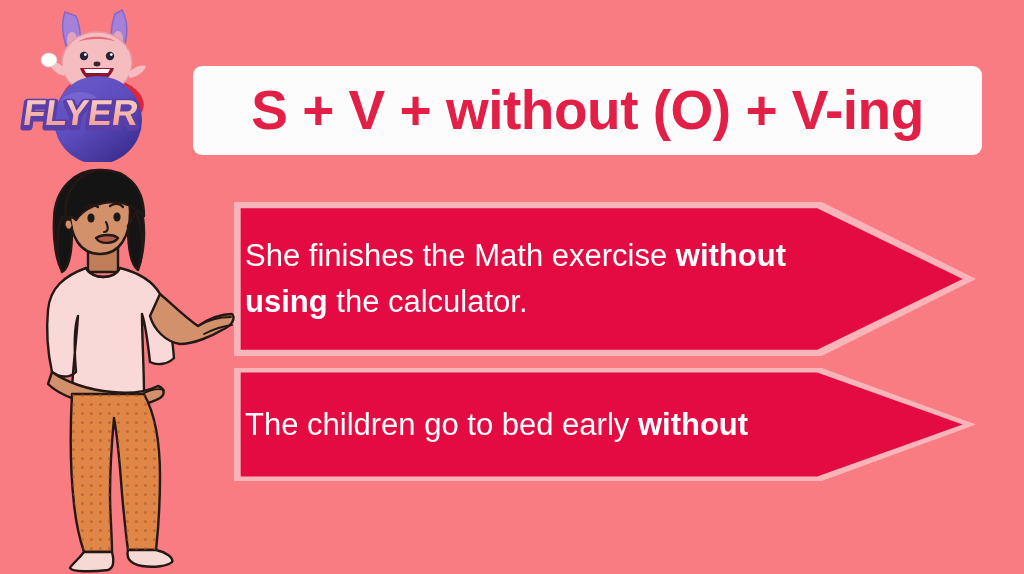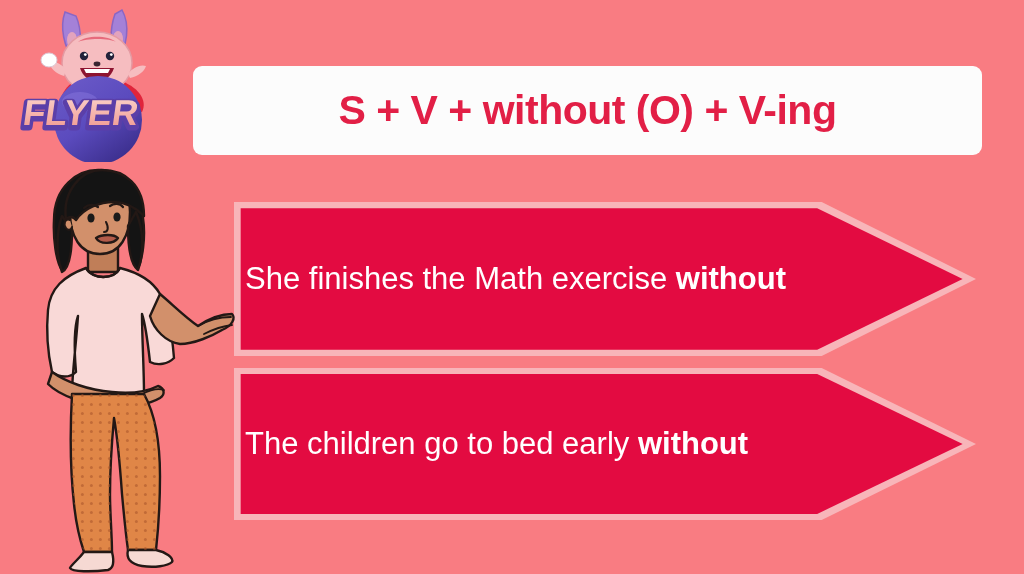--- a/index.html
+++ b/index.html
@@ -27,35 +27,35 @@
     position:absolute;
     left:193px; top:66px;
     width:789px; height:89px;
     background:#FCFCFC;
     border-radius:9px;
     display:flex; align-items:center; justify-content:center;
   }
   #title-text {
     color:#E21F46;
     font-weight:bold;
-    font-size:41px;
+    font-size:55px;
     letter-spacing:-0.5px;
     line-height:1;
     white-space:nowrap;
     font-family:"Liberation Sans", sans-serif;
   }
 
   
   .arrow-wrap {
     position:absolute;
     left:234px;
     width:742px;
   }
   .arrow-wrap.first { top:202px; height:154px; }
-  .arrow-wrap.second { top:368px; height:152px; }
+  .arrow-wrap.second { top:368px; height:113px; }
 
   .arrow-outline, .arrow-fill {
     position:absolute; left:0; top:0;
     width:100%; height:100%;
   }
   .arrow-outline {
     background:#F8B5B9;
     clip-path: polygon(0% 0%, 79.2% 0%, 100% 50%, 79.2% 100%, 0% 100%);
   }
   .arrow-fill {
@@ -152,20 +152,23 @@
     <div id="title-text">S + V + without (O) + V-ing</div>
   </div>
 
   <div class="arrow-wrap first">
     <div class="arrow-outline"></div>
     <div class="arrow-fill"></div>
     <div class="arrow-text">
       <div class="arrow-line">
         <span>She finishes the Math exercise </span><b>without</b>
       </div>
+      <div class="arrow-line">
+        <b>using</b><span> the calculator.</span>
+      </div>
     </div>
   </div>
 
   <div class="arrow-wrap second">
     <div class="arrow-outline"></div>
     <div class="arrow-fill"></div>
     <div class="arrow-text">
       <div class="arrow-line">
         <span>The children go to bed early </span><b>without</b>
       </div>

